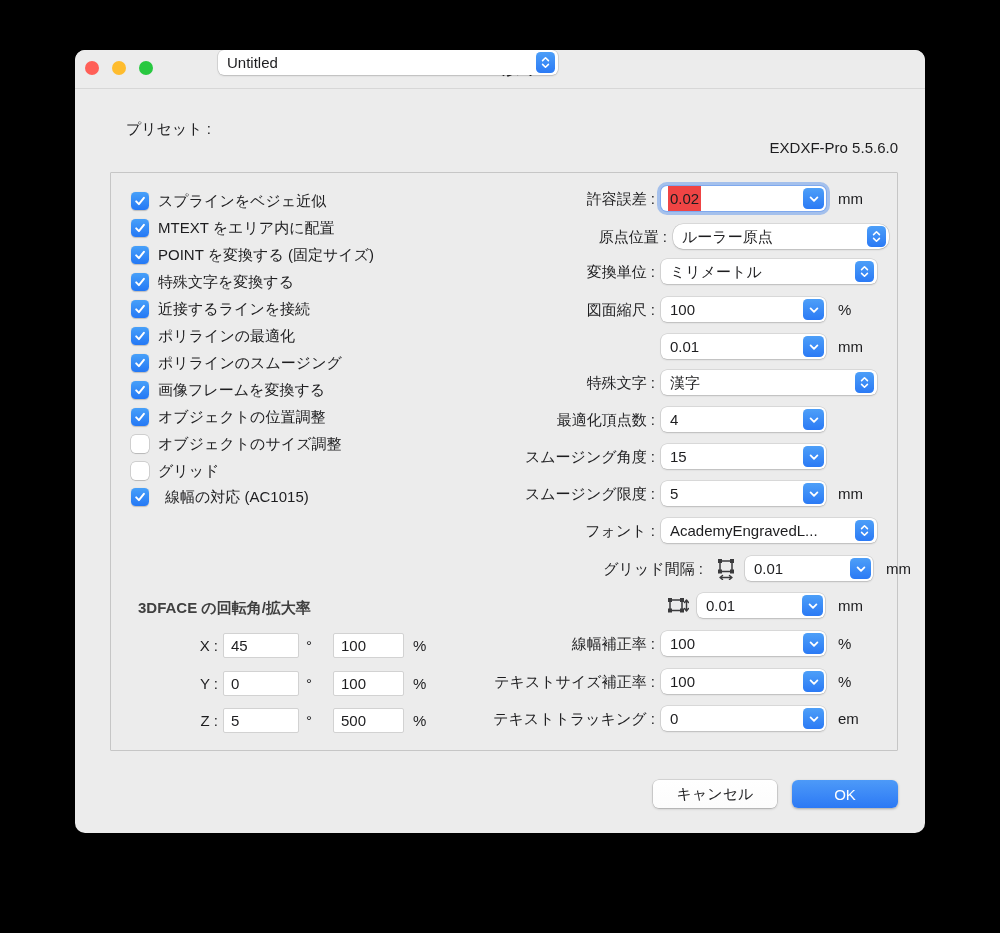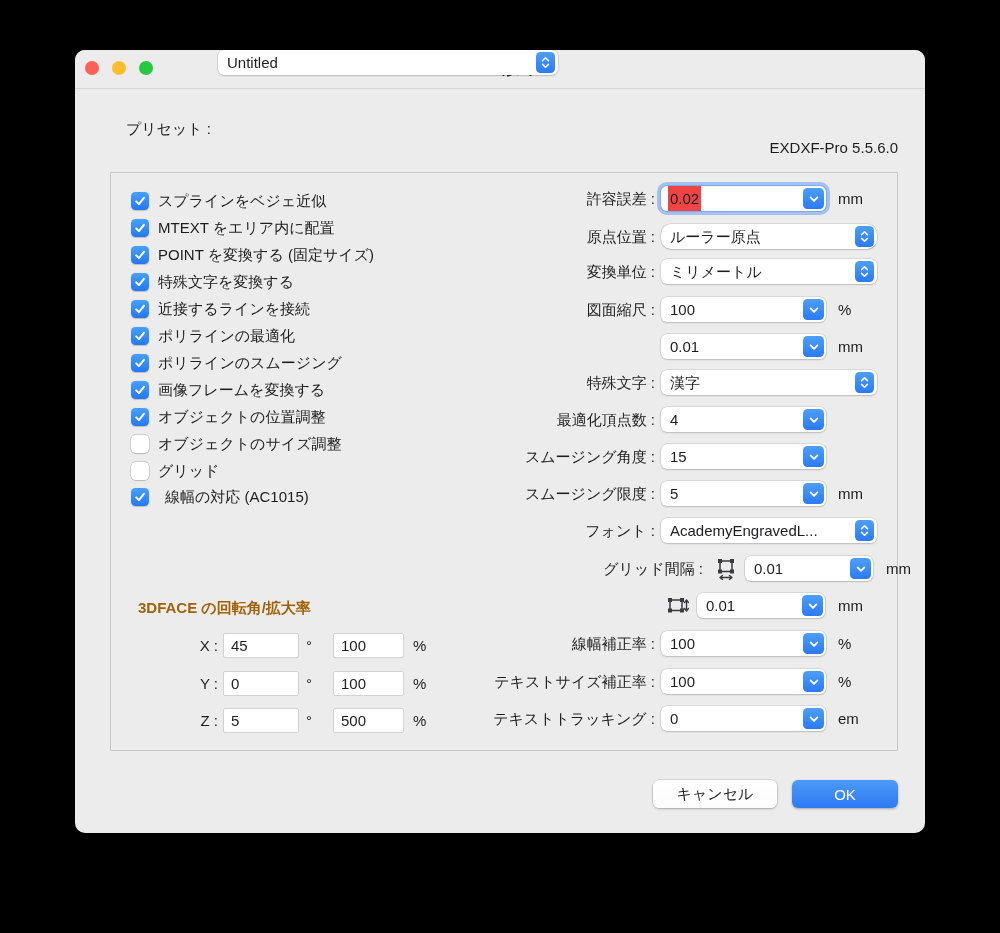--- a/index.html
+++ b/index.html
@@ -41,21 +41,21 @@
   .ctl .fvalue{position:absolute;left:9px;top:0;height:25px;line-height:25px;font-size:15px;
     white-space:nowrap;max-width:calc(100% - 34px);overflow:hidden;text-align:right;}
   .ctl .fvalue.sel{background:#ef4444;padding:0 2px;left:7px;}
   .ctl .btn{position:absolute;right:2px;top:2px;bottom:2px;width:21px;border-radius:4.5px;
     background:linear-gradient(180deg,#4d9ff8,#2b7af5);display:flex;align-items:center;justify-content:center;}
   .ctl.popup .btn{width:19px;right:3px;}
   .ctl.focused{box-shadow:0 0 0 1px #7fa9ee,0 0 0 4px rgba(92,148,236,.5);}
   .ficon{position:absolute;left:592px;top:2px;width:22px;height:22px;}
   .funit{position:absolute;left:763px;top:0;height:26px;line-height:26px;font-size:15px;}
   
-  .face-title{position:absolute;left:63px;top:549px;font-size:15px;font-weight:700;color:#a16207;}
+  .face-title{position:absolute;left:63px;top:549px;font-size:15px;font-weight:700;color:#404040;}
   .face-row{position:absolute;left:0;width:460px;height:25px;}
   .face-axis{position:absolute;left:0;width:143px;height:25px;line-height:25px;text-align:right;font-size:15px;}
   .tfield{position:absolute;top:0;height:23px;background:#fff;border:1px solid #d2d2d2;border-radius:2px;
     font-size:15px;line-height:23px;padding-left:7px;box-sizing:content-box;}
   .tfield.angle{left:148px;width:67px;}
   .tfield.scale{left:258px;width:62px;}
   .face-unit{position:absolute;top:0;height:25px;line-height:25px;font-size:15px;}
   .face-unit.deg{left:231px;}
   .face-unit.pct{left:338px;}
   
@@ -193,21 +193,21 @@
     <div class="ctl focused" style="left: 586px; width: 165px;">
       <span class="fvalue sel">0.02</span>
       <span class="btn">
               <svg viewBox="0 0 12 12" width="12" height="12">
                 <path d="M2.6 4.4 L6 7.8 L9.4 4.4" fill="none" stroke="#fff" stroke-width="1.8" stroke-linecap="round" stroke-linejoin="round"></path>
               </svg>
             </span>
     </div>
     <span class="funit">mm</span>
   </div>
-        <div class="frow" style="top: 174px;">
+        <div class="frow" style="top: 174px; margin-left: 12px;">
     <span class="flabel">原点位置 :</span>
     <div class="ctl popup" style="left: 586px; width: 216px; border-radius: 10px;">
       <span class="fvalue">ルーラー原点</span>
       <span class="btn">
               <svg viewBox="0 0 12 14" width="11" height="13">
                 <path d="M2.8 5 L6 1.8 L9.2 5" fill="none" stroke="#fff" stroke-width="1.7" stroke-linecap="round" stroke-linejoin="round"></path>
                 <path d="M2.8 9 L6 12.2 L9.2 9" fill="none" stroke="#fff" stroke-width="1.7" stroke-linecap="round" stroke-linejoin="round"></path>
               </svg>
             </span>
     </div>

